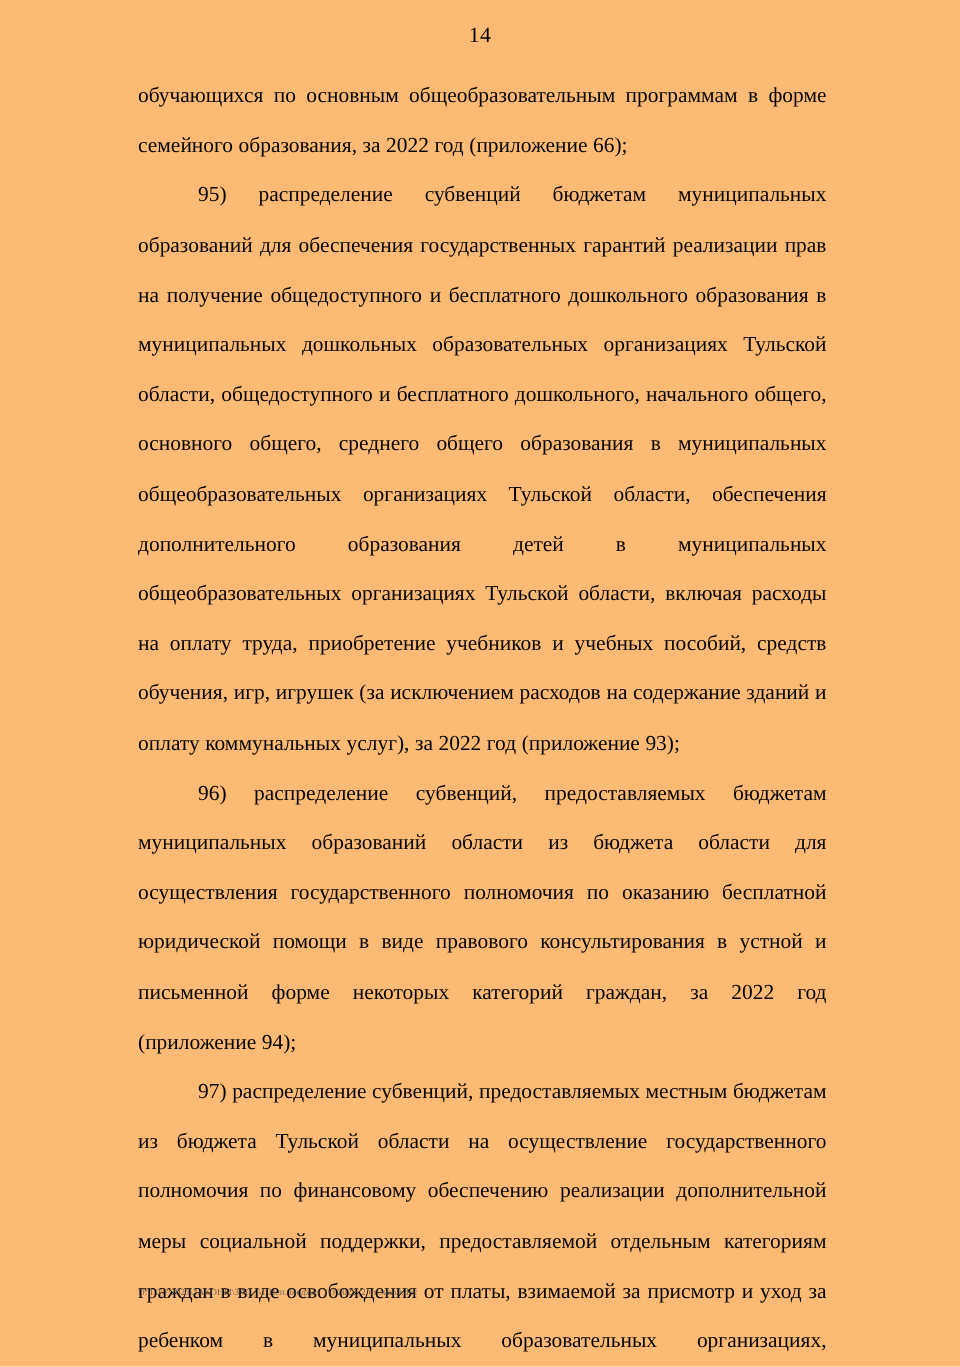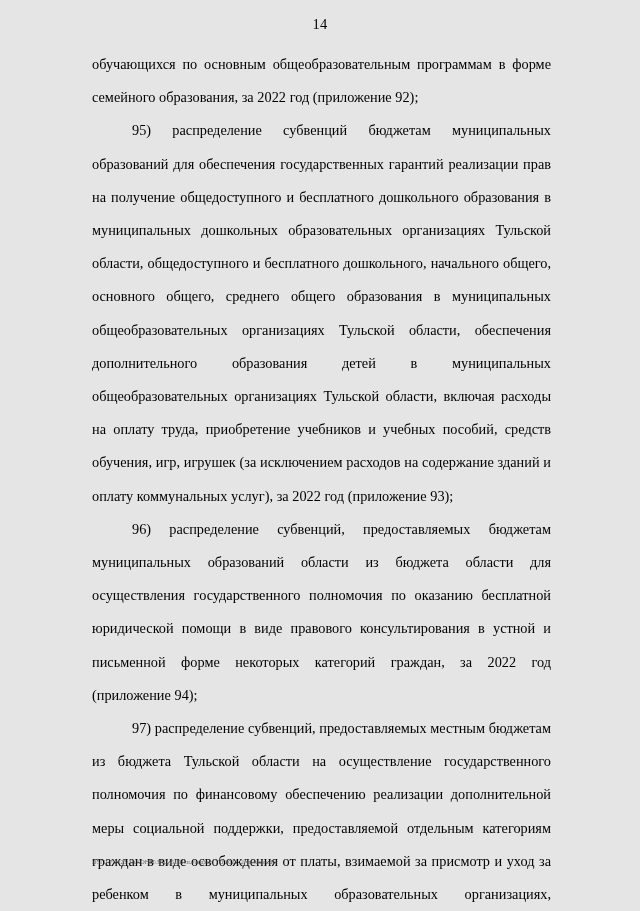--- a/index.html
+++ b/index.html
@@ -15,21 +15,21 @@
     color: #000000;
     overflow: hidden;
   }
 
   
   .page {
     position: relative;
     box-sizing: border-box;
     width: 640px;
     height: 911px;
-    background: #e5e5e5;
+    background: #fdba74;
     padding: 0;
   }
 
   
   .page-edge {
     position: absolute;
     inset: 0;
     pointer-events: none;
     box-shadow: inset 0 0 0 1px rgba(255,255,255,0);
   }
@@ -91,21 +91,21 @@
 <body>
 
 <div class="page">
 
   <div class="page-edge"></div>
 
   <div class="page-number">14</div>
 
   <div class="doc-body">
 
-    <p class="para">обучающихся по основным общеобразовательным программам в форме семейного образования, за 2022 год (приложение 92);</p>
+    <p class="para">обучающихся по основным общеобразовательным программам в форме семейного образования, за 2022 год (приложение 66);</p>
 
     <p class="para indented">95) распределение субвенций бюджетам муниципальных образований для обеспечения государственных гарантий реализации прав на получение общедоступного и бесплатного дошкольного образования в муниципальных дошкольных образовательных организациях Тульской области, общедоступного и бесплатного дошкольного, начального общего, основного общего, среднего общего образования в муниципальных общеобразовательных организациях Тульской области, обеспечения дополнительного образования детей в муниципальных общеобразовательных организациях Тульской области, включая расходы на оплату труда, приобретение учебников и учебных пособий, средств обучения, игр, игрушек (за исключением расходов на содержание зданий и оплату коммунальных услуг), за 2022 год (приложение 93);</p>
 
     <p class="para indented">96) распределение субвенций, предоставляемых бюджетам муниципальных образований области из бюджета области для осуществления государственного полномочия по оказанию бесплатной юридической помощи в виде правового консультирования в устной и письменной форме некоторых категорий граждан, за 2022 год (приложение 94);</p>
 
     <p class="para indented">97) распределение субвенций, предоставляемых местным бюджетам из бюджета Тульской области на осуществление государственного полномочия по финансовому обеспечению реализации дополнительной меры социальной поддержки, предоставляемой отдельным категориям граждан в виде освобождения от платы, взимаемой за присмотр и уход за ребенком в муниципальных образовательных организациях, предоставляющих дошкольное образование, на территории Тульской области в соответствии с указом Губернатора Тульской области от 12 октября 2022 года № 105 «О предоставлении дополнительных мер социальной поддержки отдельным категориям граждан», источником финансового обеспечения которых являются</p>
 
   </div>
 
   <div class="footer-rule"></div>

